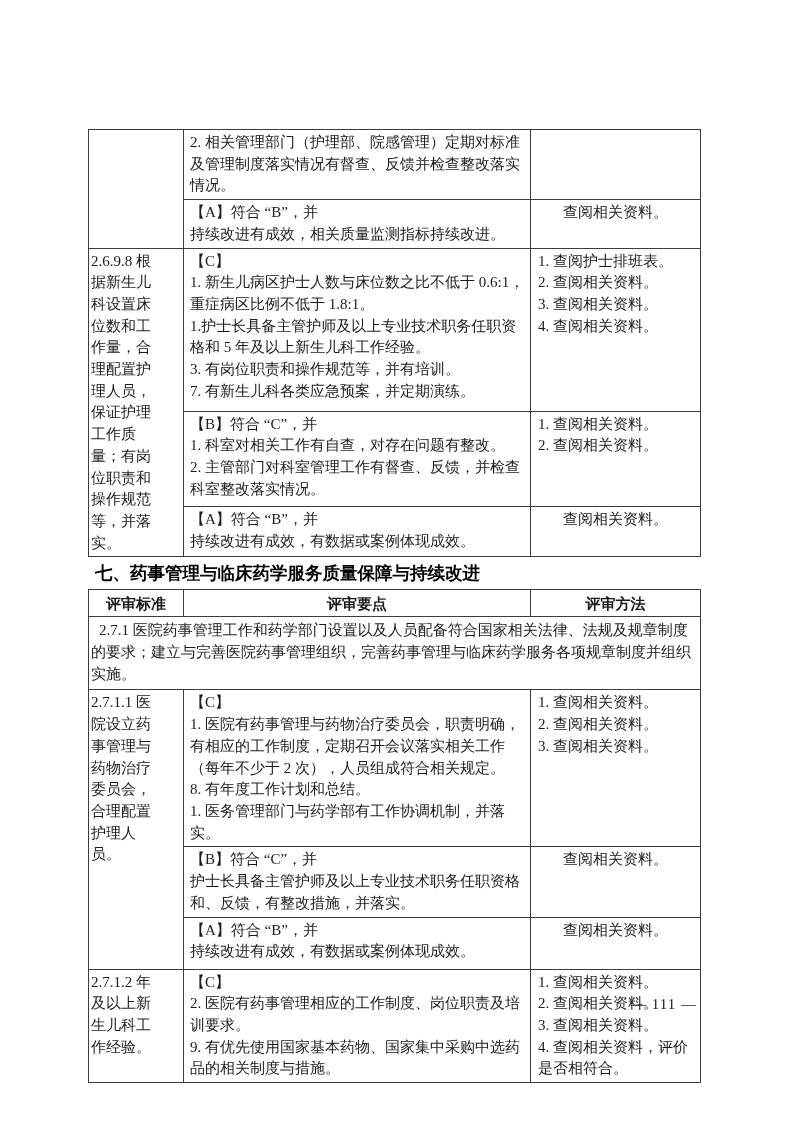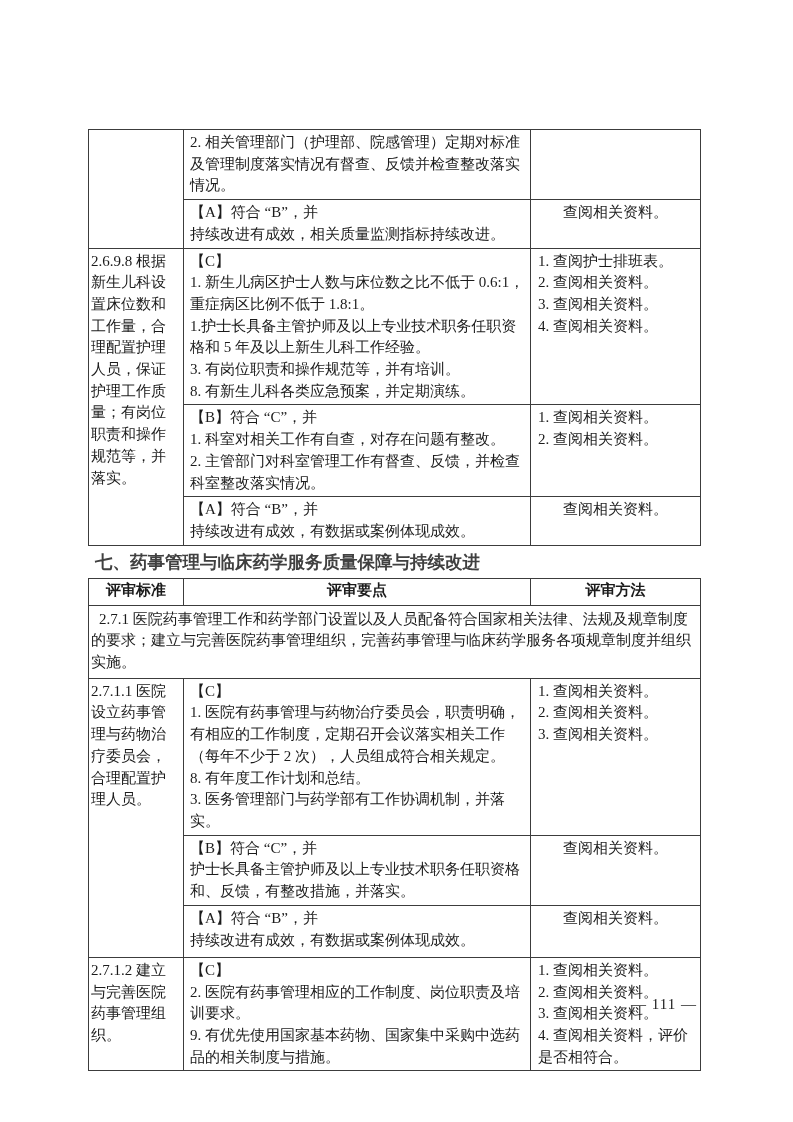--- a/index.html
+++ b/index.html
@@ -19,43 +19,43 @@
     width:612px;
   }
   table.grid td, table.grid th {
     border:1.5px solid #3c3c3c;
     vertical-align:top;
     font-size:15px;
     line-height:21.7px;
     box-sizing:border-box;
     overflow:hidden;
   }
-  td.c1 { padding:2px 8px 2px 2px; }
+  td.c1 { padding:2px 18px 2px 2px; }
   td.c2 { padding:2px 5px 2px 6px; }
   td.c3 { padding:2px 4px 2px 7px; }
   td.center { text-align:center; padding-left:2px; padding-right:2px; }
   td.fullrow { padding:3px 6px 4px 2px; text-indent:8px; }
 
   table.grid th {
-    font-family:Liberation Mono, monospace;
+    font-family:Liberation Sans, sans-serif;
     font-weight:bold;
     text-align:center;
     vertical-align:middle;
     padding:2px 2px;
     font-size:15px;
     height:27px;
   }
 
   .section-heading {
     font-family:"Liberation Sans","DejaVu Sans",sans-serif;
     font-weight:bold;
     font-size:17.5px;
     line-height:23px;
     margin:5px 0 4px 7px;
-    color:#404040;
+    color:#000000;
   }
   .footer {
     position:absolute;
     top:996px;
     right:96px;
     font-size:15px;
     letter-spacing:1px;
     color:#1b1b1b;
   }
   .line { min-height:21.7px; }
@@ -87,21 +87,21 @@
           </td>
           <td class="c3 center">查阅相关资料。</td>
         </tr>
         <tr>
           <td class="c1" rowspan="3">2.6.9.8 根据新生儿科设置床位数和工作量，合理配置护理人员，保证护理工作质量；有岗位职责和操作规范等，并落实。</td>
           <td class="c2" style="height:150px">
             <div class="line">【C】</div>
             <div class="line">1. 新生儿病区护士人数与床位数之比不低于 0.6:1，重症病区比例不低于 1.8:1。</div>
             <div class="line">1.护士长具备主管护师及以上专业技术职务任职资格和 5 年及以上新生儿科工作经验。</div>
             <div class="line">3. 有岗位职责和操作规范等，并有培训。</div>
-            <div class="line">8. 有新生儿科各类应急预案，并定期演练。</div>
+            <div class="line">7. 有新生儿科各类应急预案，并定期演练。</div>
           </td>
           <td class="c3">
             <div class="line">1. 查阅护士排班表。</div>
             <div class="line">2. 查阅相关资料。</div>
             <div class="line">3. 查阅相关资料。</div>
             <div class="line">4. 查阅相关资料。</div>
           </td>
         </tr>
         <tr>
           <td class="c2" style="height:87px">
@@ -142,21 +142,21 @@
       <tbody>
         <tr>
           <td class="fullrow" colspan="3" style="height:51px">2.7.1 医院药事管理工作和药学部门设置以及人员配备符合国家相关法律、法规及规章制度的要求；建立与完善医院药事管理组织，完善药事管理与临床药学服务各项规章制度并组织实施。</td>
         </tr>
         <tr>
           <td class="c1" rowspan="3">2.7.1.1 医院设立药事管理与药物治疗委员会，合理配置护理人员。</td>
           <td class="c2" style="height:123px">
             <div class="line">【C】</div>
             <div class="line">1. 医院有药事管理与药物治疗委员会，职责明确，有相应的工作制度，定期召开会议落实相关工作（每年不少于 2 次），人员组成符合相关规定。</div>
             <div class="line">8. 有年度工作计划和总结。</div>
-            <div class="line">3. 医务管理部门与药学部有工作协调机制，并落实。</div>
+            <div class="line">1. 医务管理部门与药学部有工作协调机制，并落实。</div>
           </td>
           <td class="c3">
             <div class="line">1. 查阅相关资料。</div>
             <div class="line">2. 查阅相关资料。</div>
             <div class="line">3. 查阅相关资料。</div>
           </td>
         </tr>
         <tr>
           <td class="c2" style="height:61px">
             <div class="line">【B】符合 “C”，并</div>
@@ -165,21 +165,21 @@
           <td class="c3 center">查阅相关资料。</td>
         </tr>
         <tr>
           <td class="c2" style="height:52px">
             <div class="line">【A】符合 “B”，并</div>
             <div class="line">持续改进有成效，有数据或案例体现成效。</div>
           </td>
           <td class="c3 center">查阅相关资料。</td>
         </tr>
         <tr>
-          <td class="c1">2.7.1.2 建立与完善医院药事管理组织。</td>
+          <td class="c1">2.7.1.2 年及以上新生儿科工作经验。</td>
           <td class="c2" style="height:112px">
             <div class="line">【C】</div>
             <div class="line">2. 医院有药事管理相应的工作制度、岗位职责及培训要求。</div>
             <div class="line">9. 有优先使用国家基本药物、国家集中采购中选药品的相关制度与措施。</div>
           </td>
           <td class="c3">
             <div class="line">1. 查阅相关资料。</div>
             <div class="line">2. 查阅相关资料。</div>
             <div class="line">3. 查阅相关资料。</div>
             <div class="line">4. 查阅相关资料，评价是否相符合。</div>

